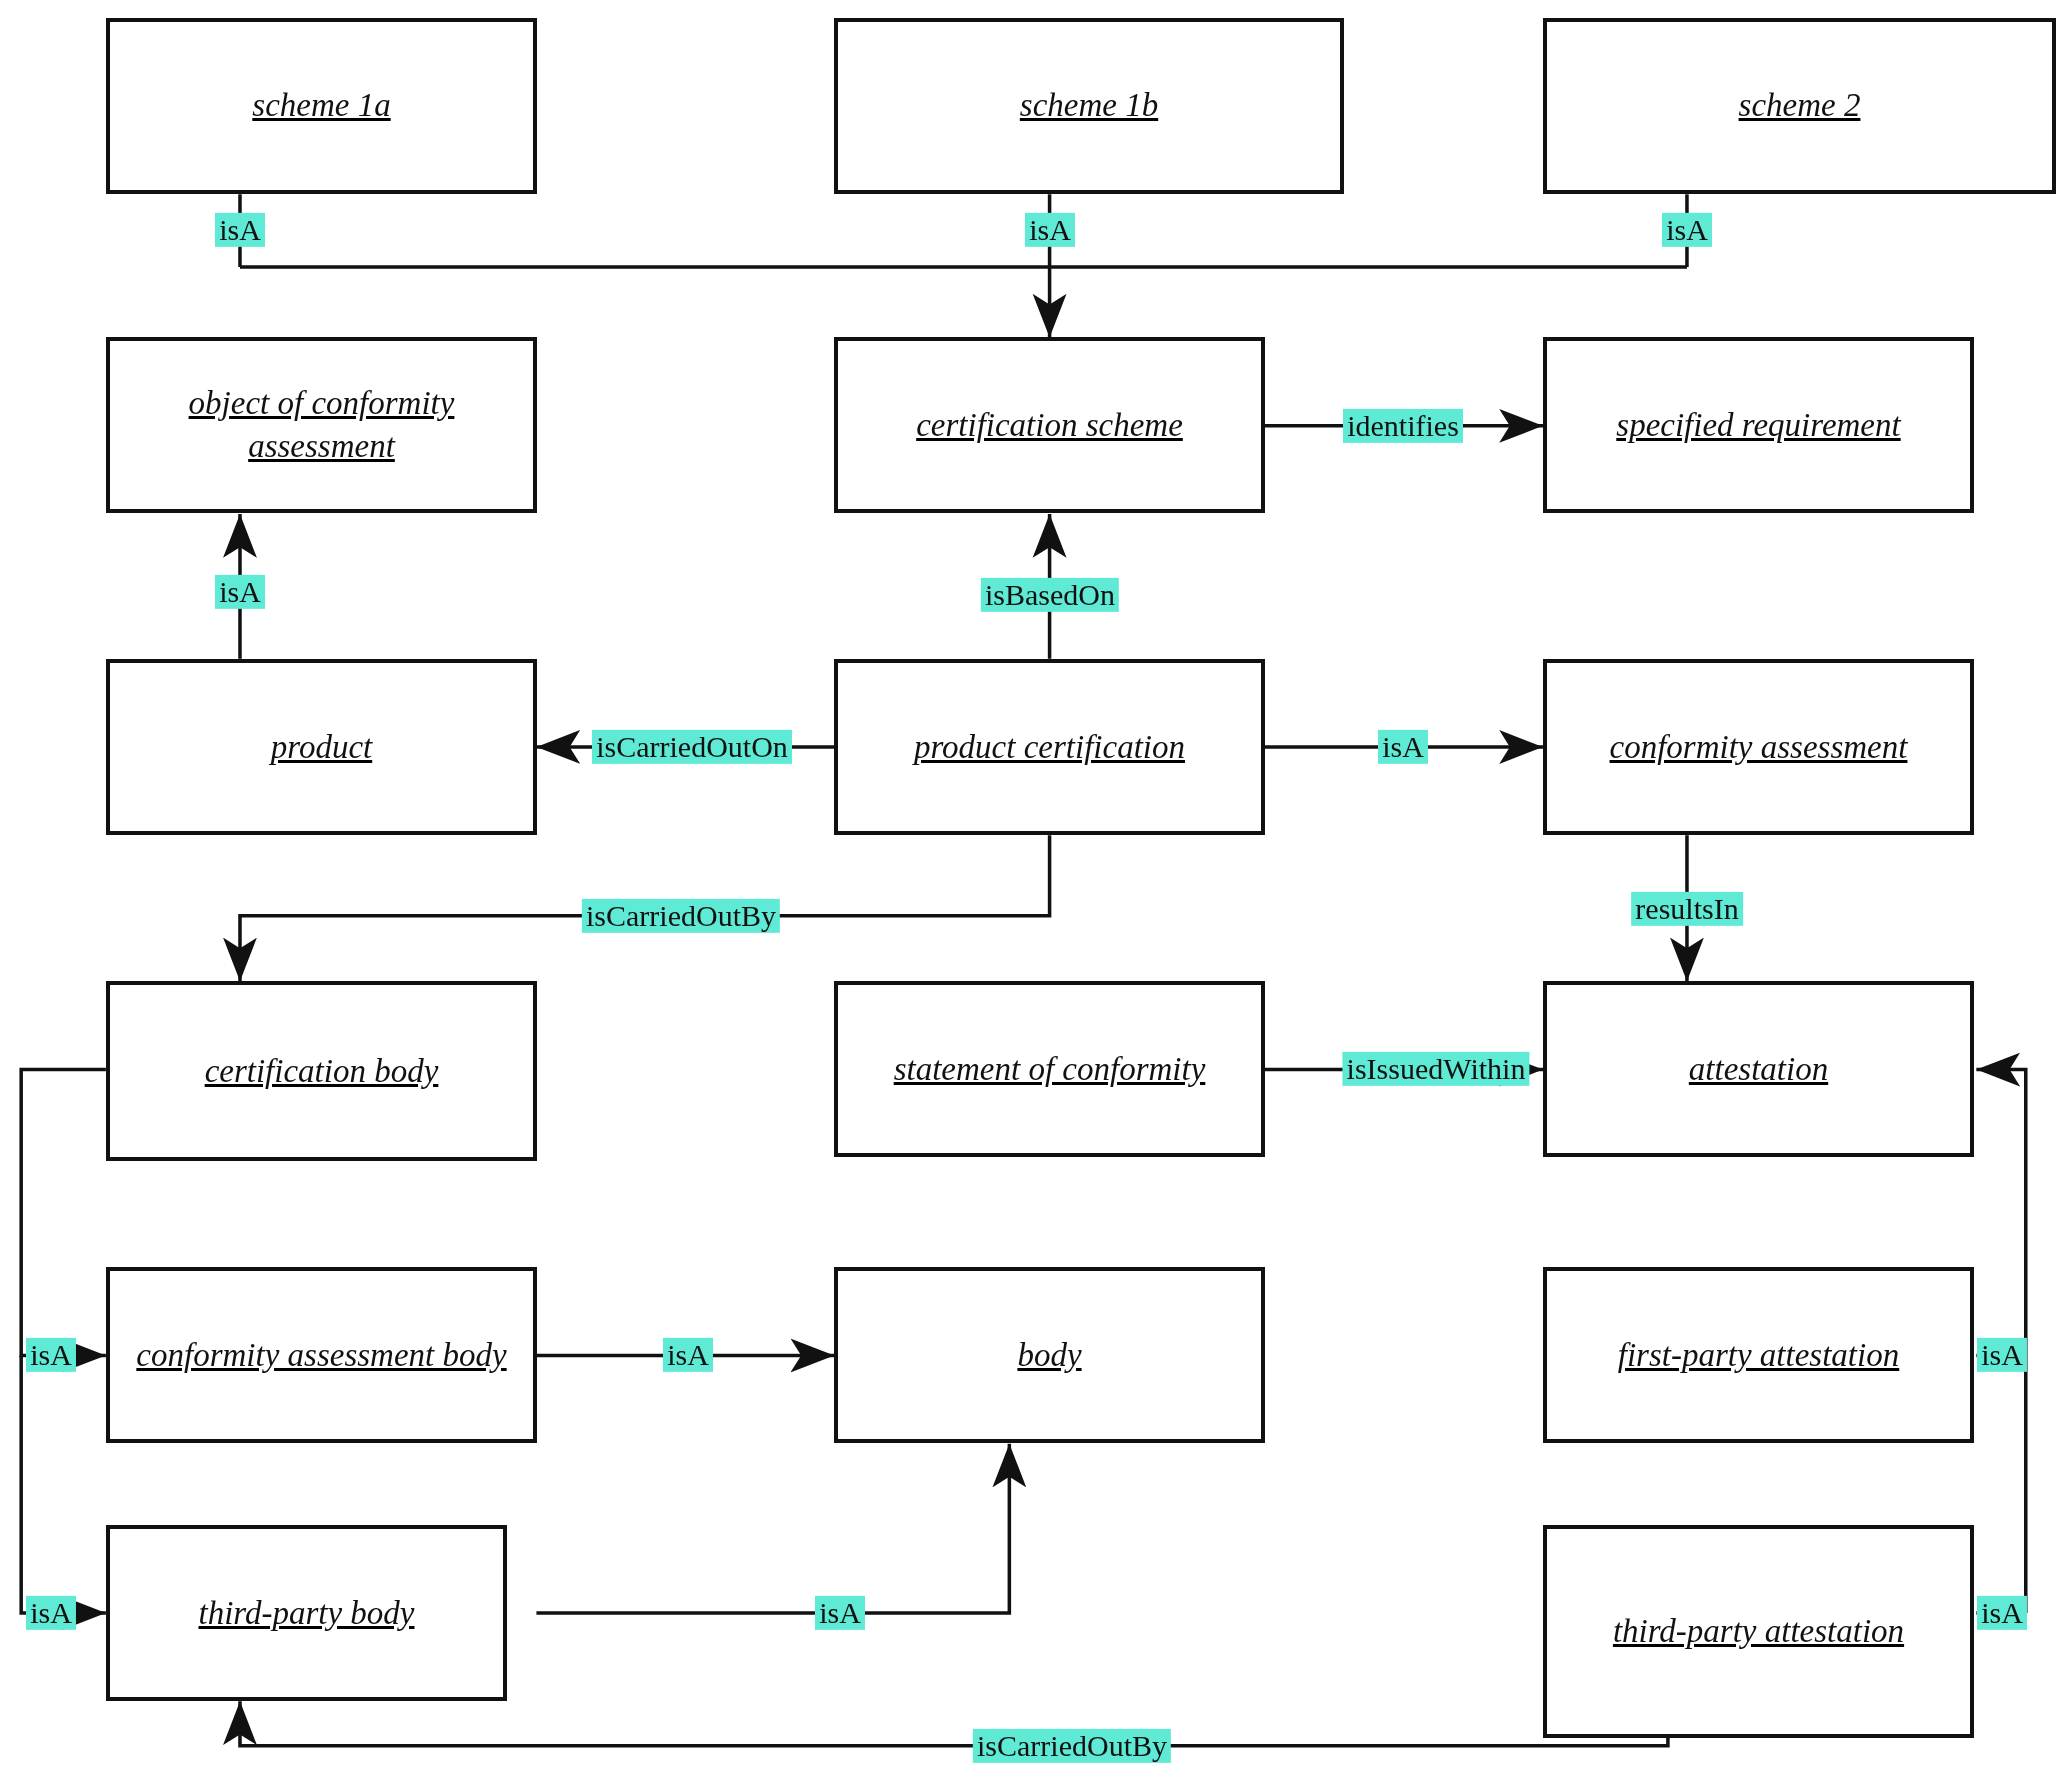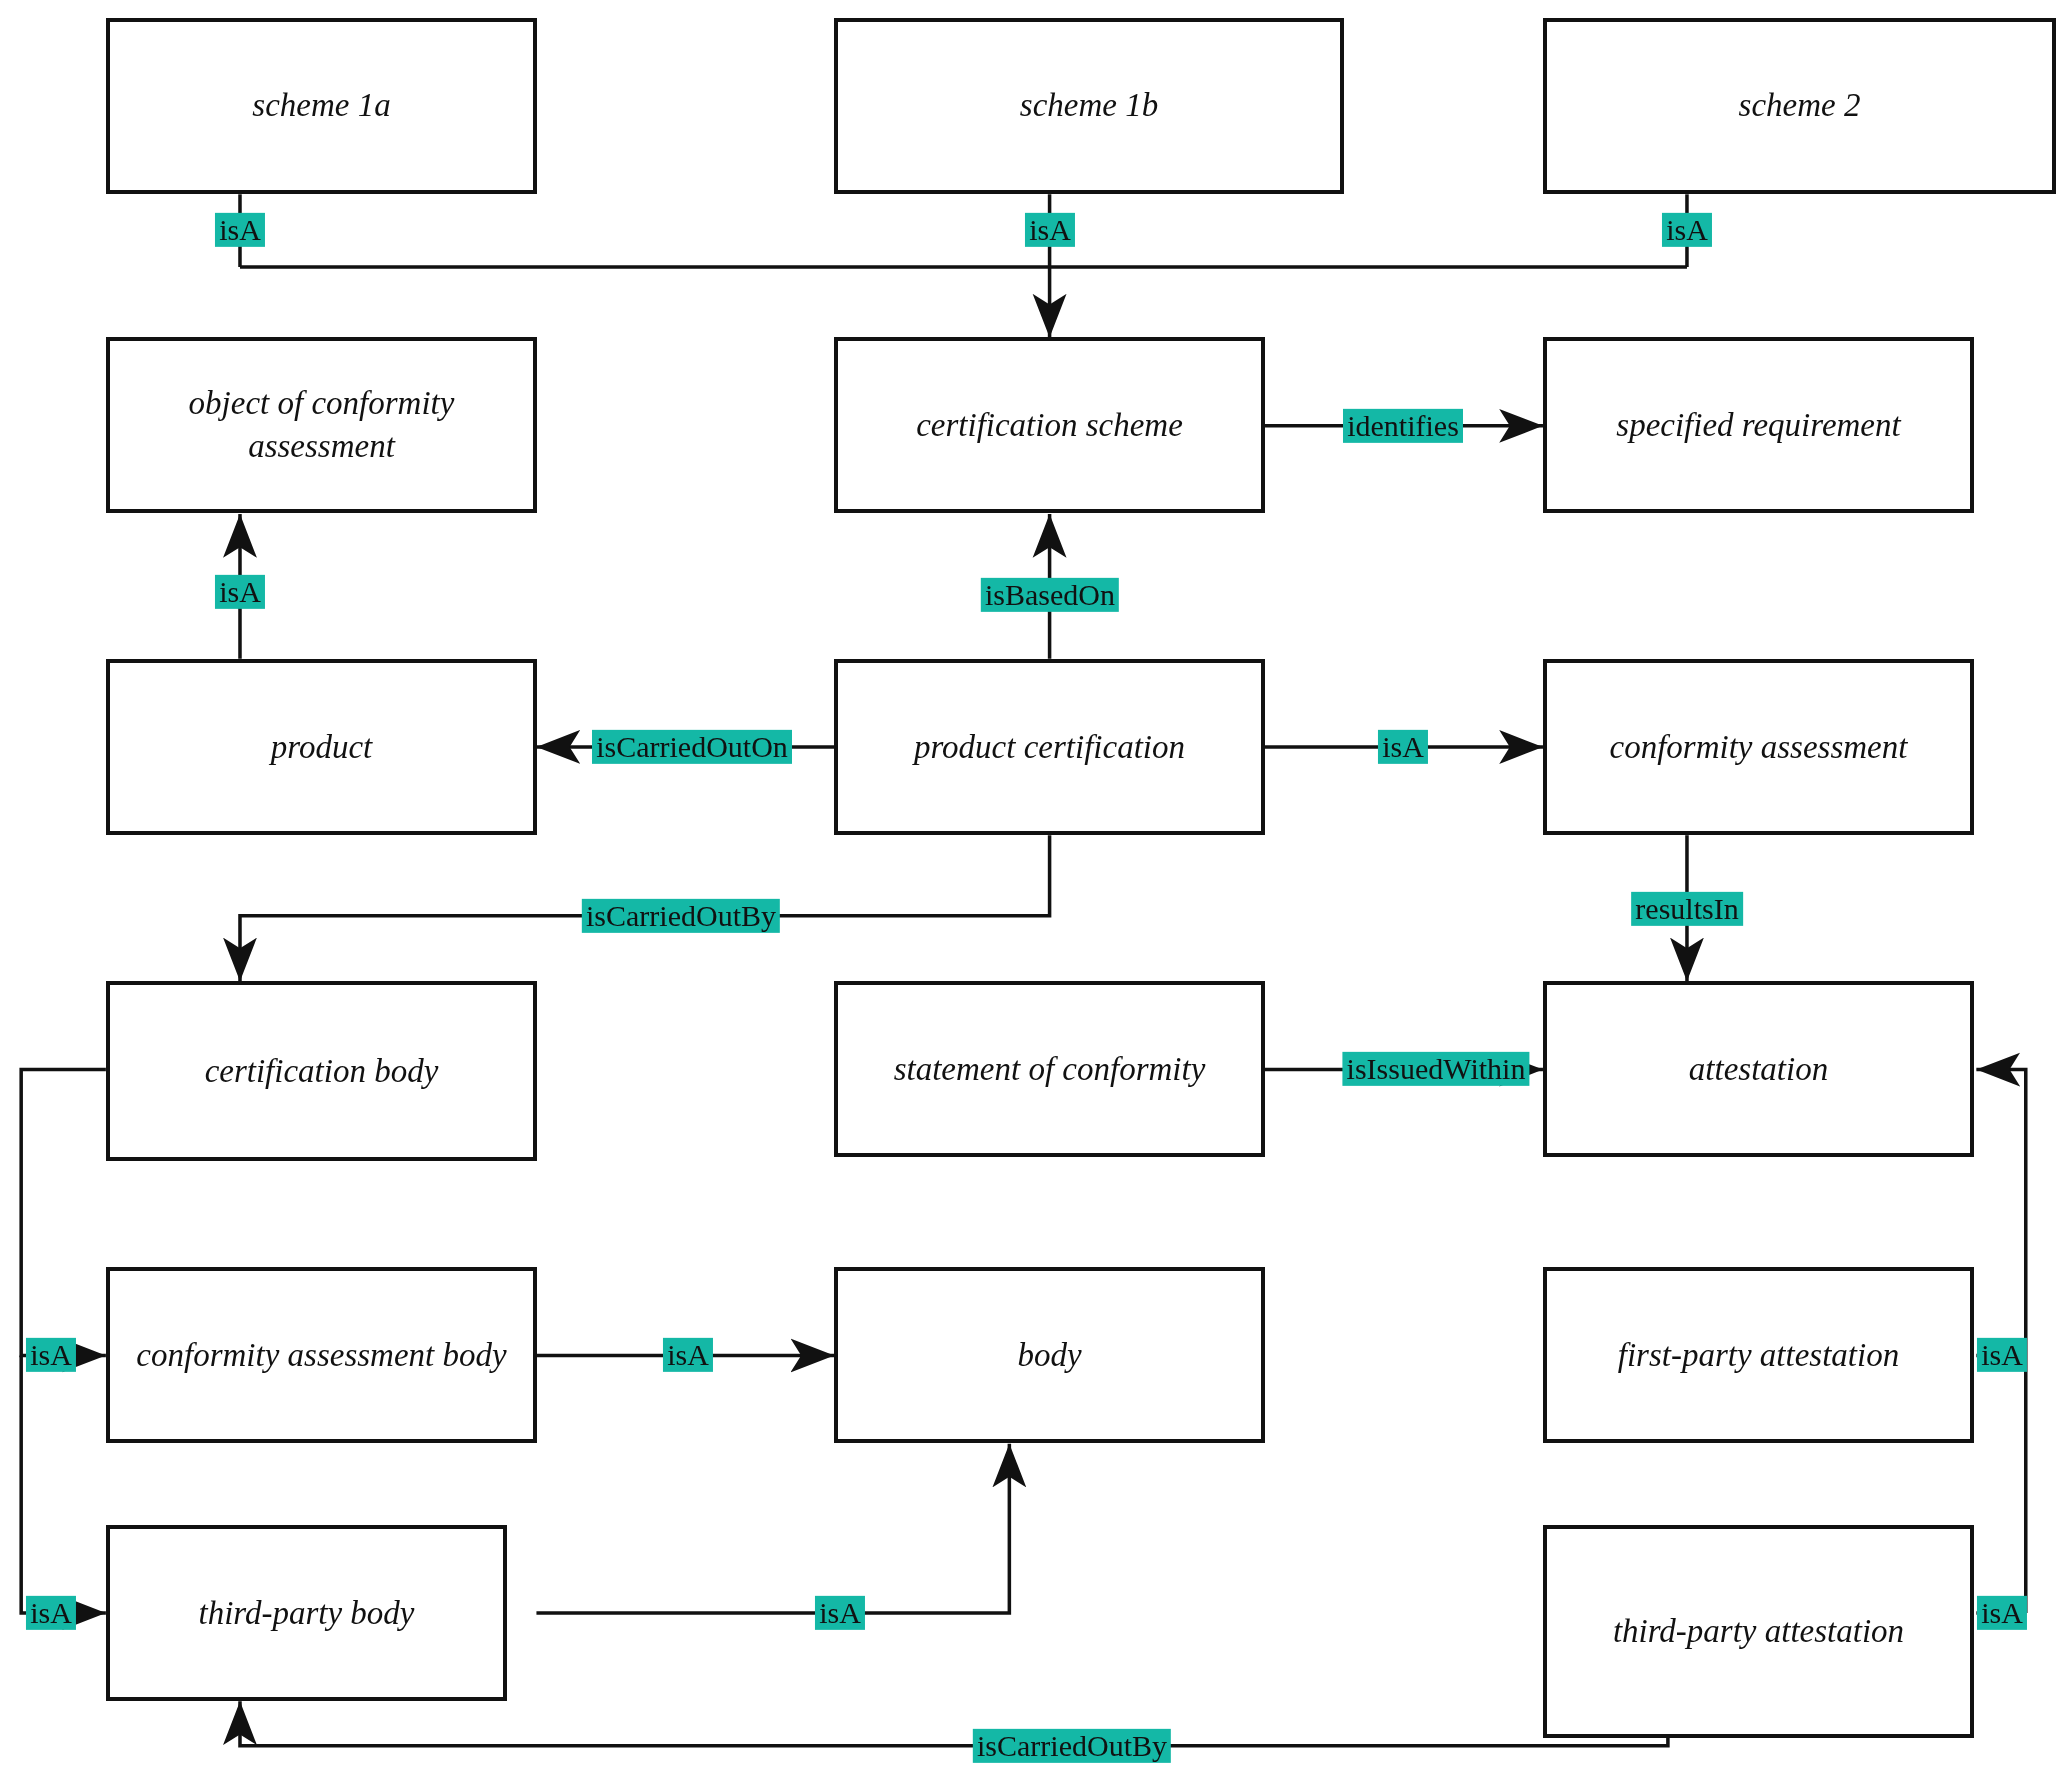--- a/index.html
+++ b/index.html
@@ -23,32 +23,33 @@
   }
   .node {
     position: absolute;
     box-sizing: border-box;
     border: 4.2px solid #111111;
     background: #ffffff;
     display: flex;
     align-items: center;
     justify-content: center;
     text-align: center;
+    text-decoration: underline;
   }
   .node-label {
     font-style: italic;
     font-size: 33px;
     line-height: 1.3;
     color: #111111;
     padding: 0 14px;
   }
   .edge-label {
     position: absolute;
     transform: translate(-50%, -50%);
-    background: #14b8a6;
+    background: #5eead4;
     color: #111111;
     font-size: 30px;
     line-height: 1.05;
     padding: 1.4px 4.2px;
     white-space: nowrap;
   }
 </style>
 </head>
 <body>
 

